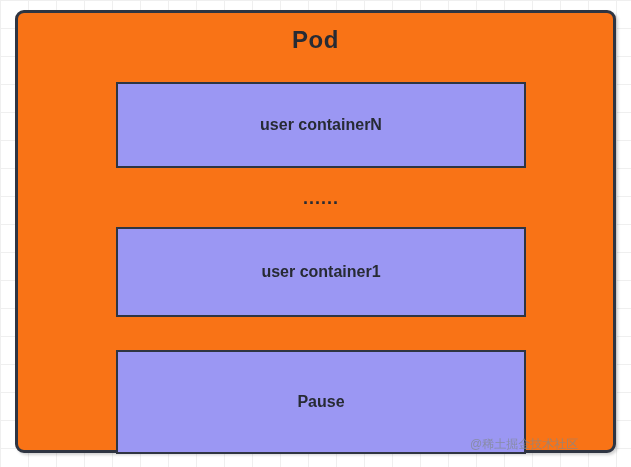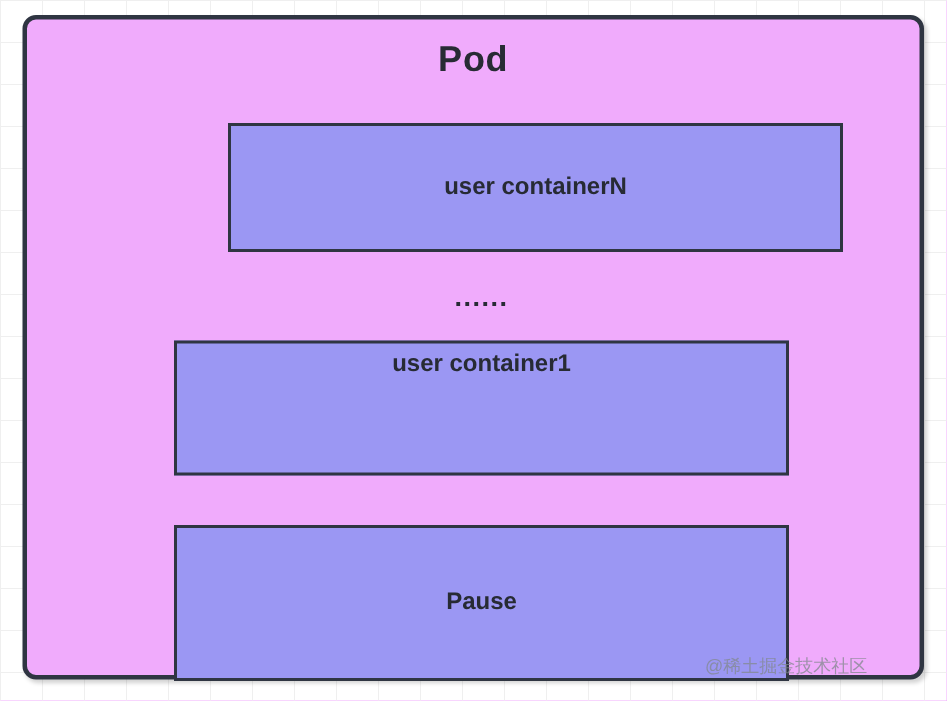--- a/index.html
+++ b/index.html
@@ -18,21 +18,21 @@
       linear-gradient(90deg, #efefef 1px, transparent 1px);
     background-size: 28px 28px;
   }
   .pod-box {
     position: absolute;
     left: 15px;
     top: 10px;
     width: 601px;
     height: 443px;
     box-sizing: border-box;
-    background: #f0abfc;
+    background: #f97316;
     border: 3px solid #2f3542;
     border-radius: 9px;
     box-shadow: 2px 2px 3px rgba(0,0,0,0.18);
   }
   .pod-title {
     position: absolute;
     top: 13px;
     left: 0;
     width: 100%;
     text-align: center;
@@ -50,22 +50,22 @@
     border: 2px solid #2f3542;
     display: flex;
     flex-direction: column;
     justify-content: space-around;
     align-items: center;
     font-size: 16px;
     font-weight: bold;
     color: #272b34;
     padding: 4px 0;
   }
-  .box-container-n { top: 69px;  height: 86px; margin-left: 36px; }
-  .box-container-1 { top: 214px; height: 90px; justify-content: space-between; }
+  .box-container-n { top: 69px;  height: 86px; }
+  .box-container-1 { top: 214px; height: 90px; }
   .box-pause       { top: 337px; height: 104px; }
   .container-line {
     line-height: 20px;
     white-space: nowrap;
   }
   .ellipsis {
     position: absolute;
     top: 175px;
     left: 98px;
     width: 410px;

